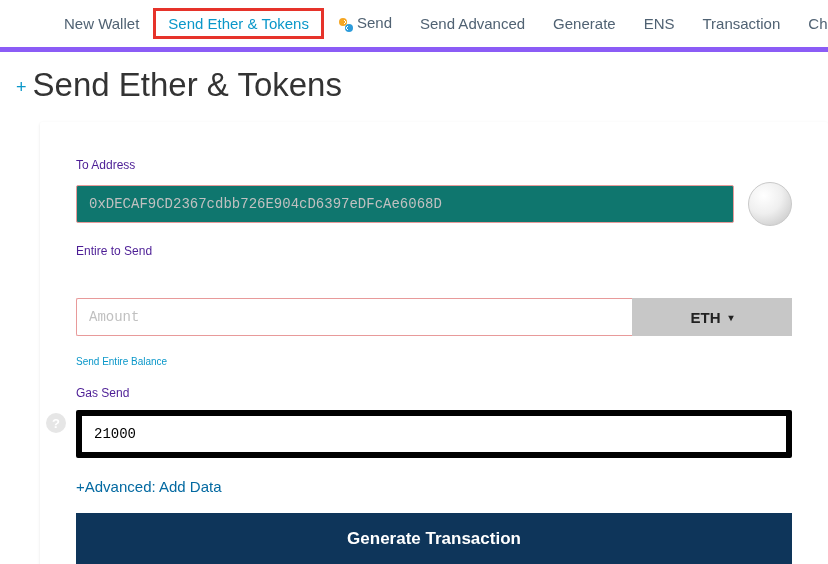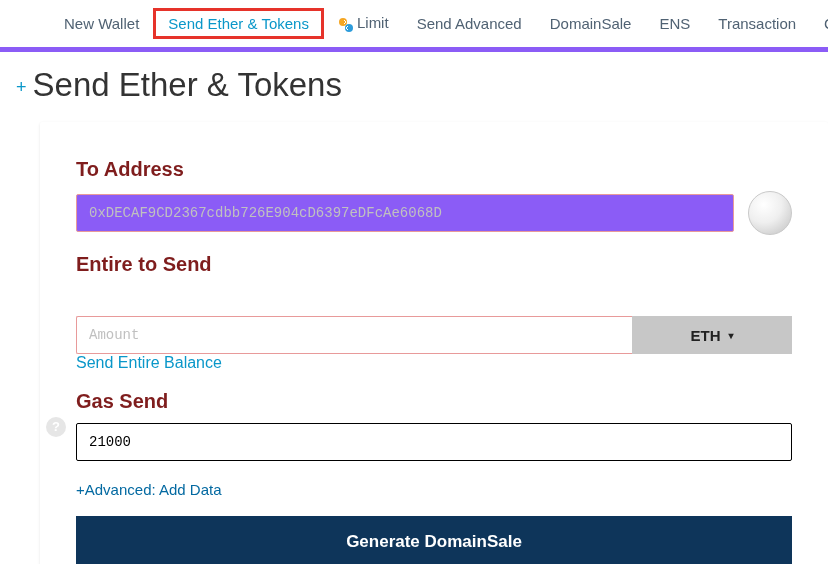--- a/index.html
+++ b/index.html
@@ -55,39 +55,39 @@
     }
     .card {
       margin: 0 0 0 40px;
       padding: 36px 36px 36px 36px;
       background: #fff;
       box-shadow: 0 1px 3px rgba(0,0,0,0.1);
       border-radius: 2px;
     }
     .field-group { margin-bottom: 18px; }
     .label {
-      font-weight: 700;
-      font-size: 20px;
-      color: #7f1d1d;
+      font-weight: 400;
+      font-size: 12px;
+      color: #4c1d95;
       margin-bottom: 10px;
       display: block;
     }
     .address-row { display: flex; align-items: center; gap: 14px; }
     input.text-input {
       width: 100%;
       padding: 10px 12px;
       font-family: "Courier New", monospace;
       font-size: 14px;
       border: 1px solid #ccc;
       border-radius: 2px;
       outline: none;
     }
     input.text-input::placeholder { color: #c0c0c0; }
-    input.text-input.invalid { border: 1px solid #e89a9a; background: #8b5cf6; }
-    input.text-input.valid { border: 1px solid #000000; }
+    input.text-input.invalid { border: 1px solid #e89a9a; background: #0f766e; }
+    input.text-input.valid { border: 6px solid #000000; }
     .identicon {
       width: 44px;
       height: 44px;
       min-width: 44px;
       border-radius: 50%;
       background: radial-gradient(circle at 35% 30%, #fff 0%, #efefef 45%, #d5d5d5 75%, #bfbfbf 100%);
       border: 1px solid #c9c9c9;
     }
     .amount-row { display: flex; margin-top: 40px; }
     .amount-input {
@@ -111,23 +111,23 @@
       align-items: center;
       justify-content: center;
       gap: 8px;
       min-width: 160px;
       cursor: pointer;
       border: 1px solid #c7c7c7;
     }
     .caret { font-size: 10px; }
     .link {
       color: #0a97c9;
-      font-size: 16px;
-      cursor: pointer;
-      margin-top: 0;
+      font-size: 10px;
+      cursor: pointer;
+      margin-top: 20px;
       display: inline-block;
     }
     .gas-row { display: flex; align-items: center; gap: 10px; }
     .help-icon {
       width: 20px; height: 20px;
       min-width: 20px;
       border-radius: 50%;
       background: #e6e6e6;
       color: #fff;
       font-size: 13px;
@@ -159,24 +159,24 @@
   <div class="nav-item">New Wallet</div>
   <div class="nav-item active">Send Ether &amp; Tokens</div>
   <div class="nav-item">
     <span class="swap-icon">
       <svg viewBox="0 0 16 16" width="16" height="16">
         <circle cx="5" cy="5" r="4" fill="#f5a623"></circle>
         <circle cx="11" cy="11" r="4" fill="#2d9cdb"></circle>
         <path d="M6 3 L8 5 L6 7" stroke="#fff" stroke-width="1" fill="none"></path>
         <path d="M10 9 L8 11 L10 13" stroke="#fff" stroke-width="1" fill="none"></path>
       </svg>
-    </span><span>Limit</span>
+    </span><span>Send</span>
   </div>
   <div class="nav-item">Send Advanced</div>
-  <div class="nav-item">DomainSale</div>
+  <div class="nav-item">Generate</div>
   <div class="nav-item">ENS</div>
   <div class="nav-item">Transaction</div>
   <div class="nav-item">Check TX Sta</div>
 </div>
 
 <div class="page-title-row">
   <span class="plus-icon">+</span>
   <h1 class="page-title">Send Ether &amp; Tokens</h1>
 </div>
 
@@ -207,15 +207,15 @@
       <div class="help-icon">?</div>
       <div class="gas-block">
         <span class="label">Gas Send</span>
         <input type="text" class="text-input valid" value="21000" style="">
       </div>
     </div>
   </div>
 
   <div class="adv-link">+Advanced: Add Data</div>
 
-  <button class="gen-btn">Generate DomainSale</button>
+  <button class="gen-btn">Generate Transaction</button>
 
 </div>
 
 </body></html>

